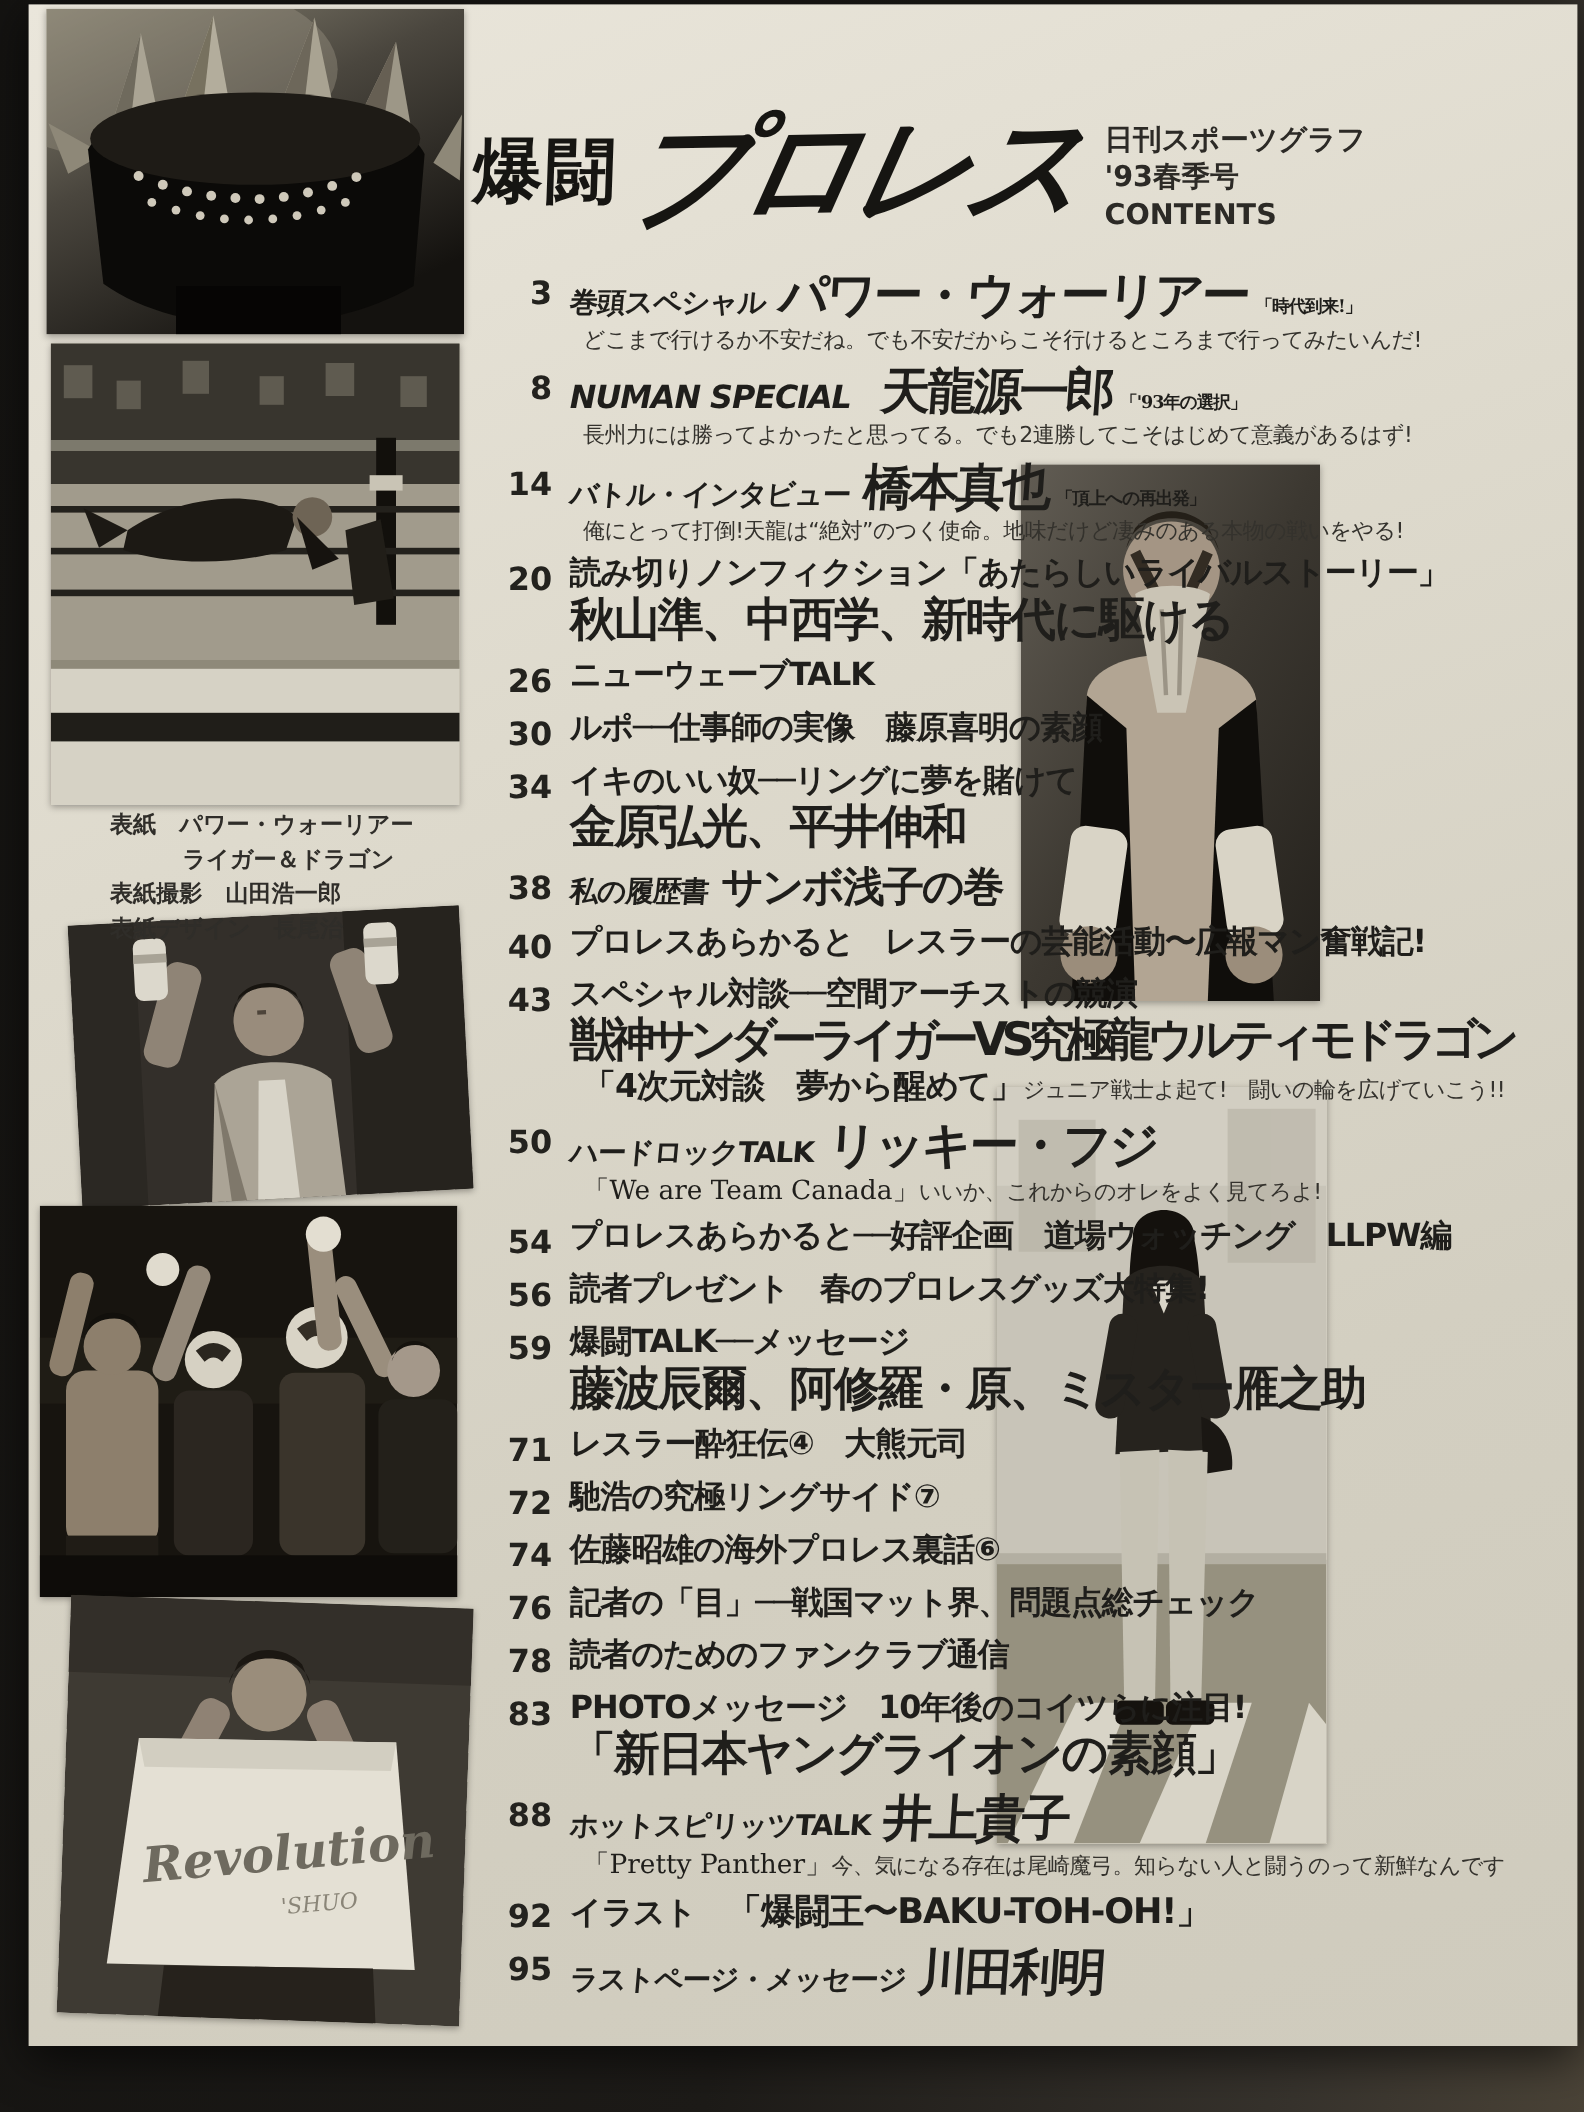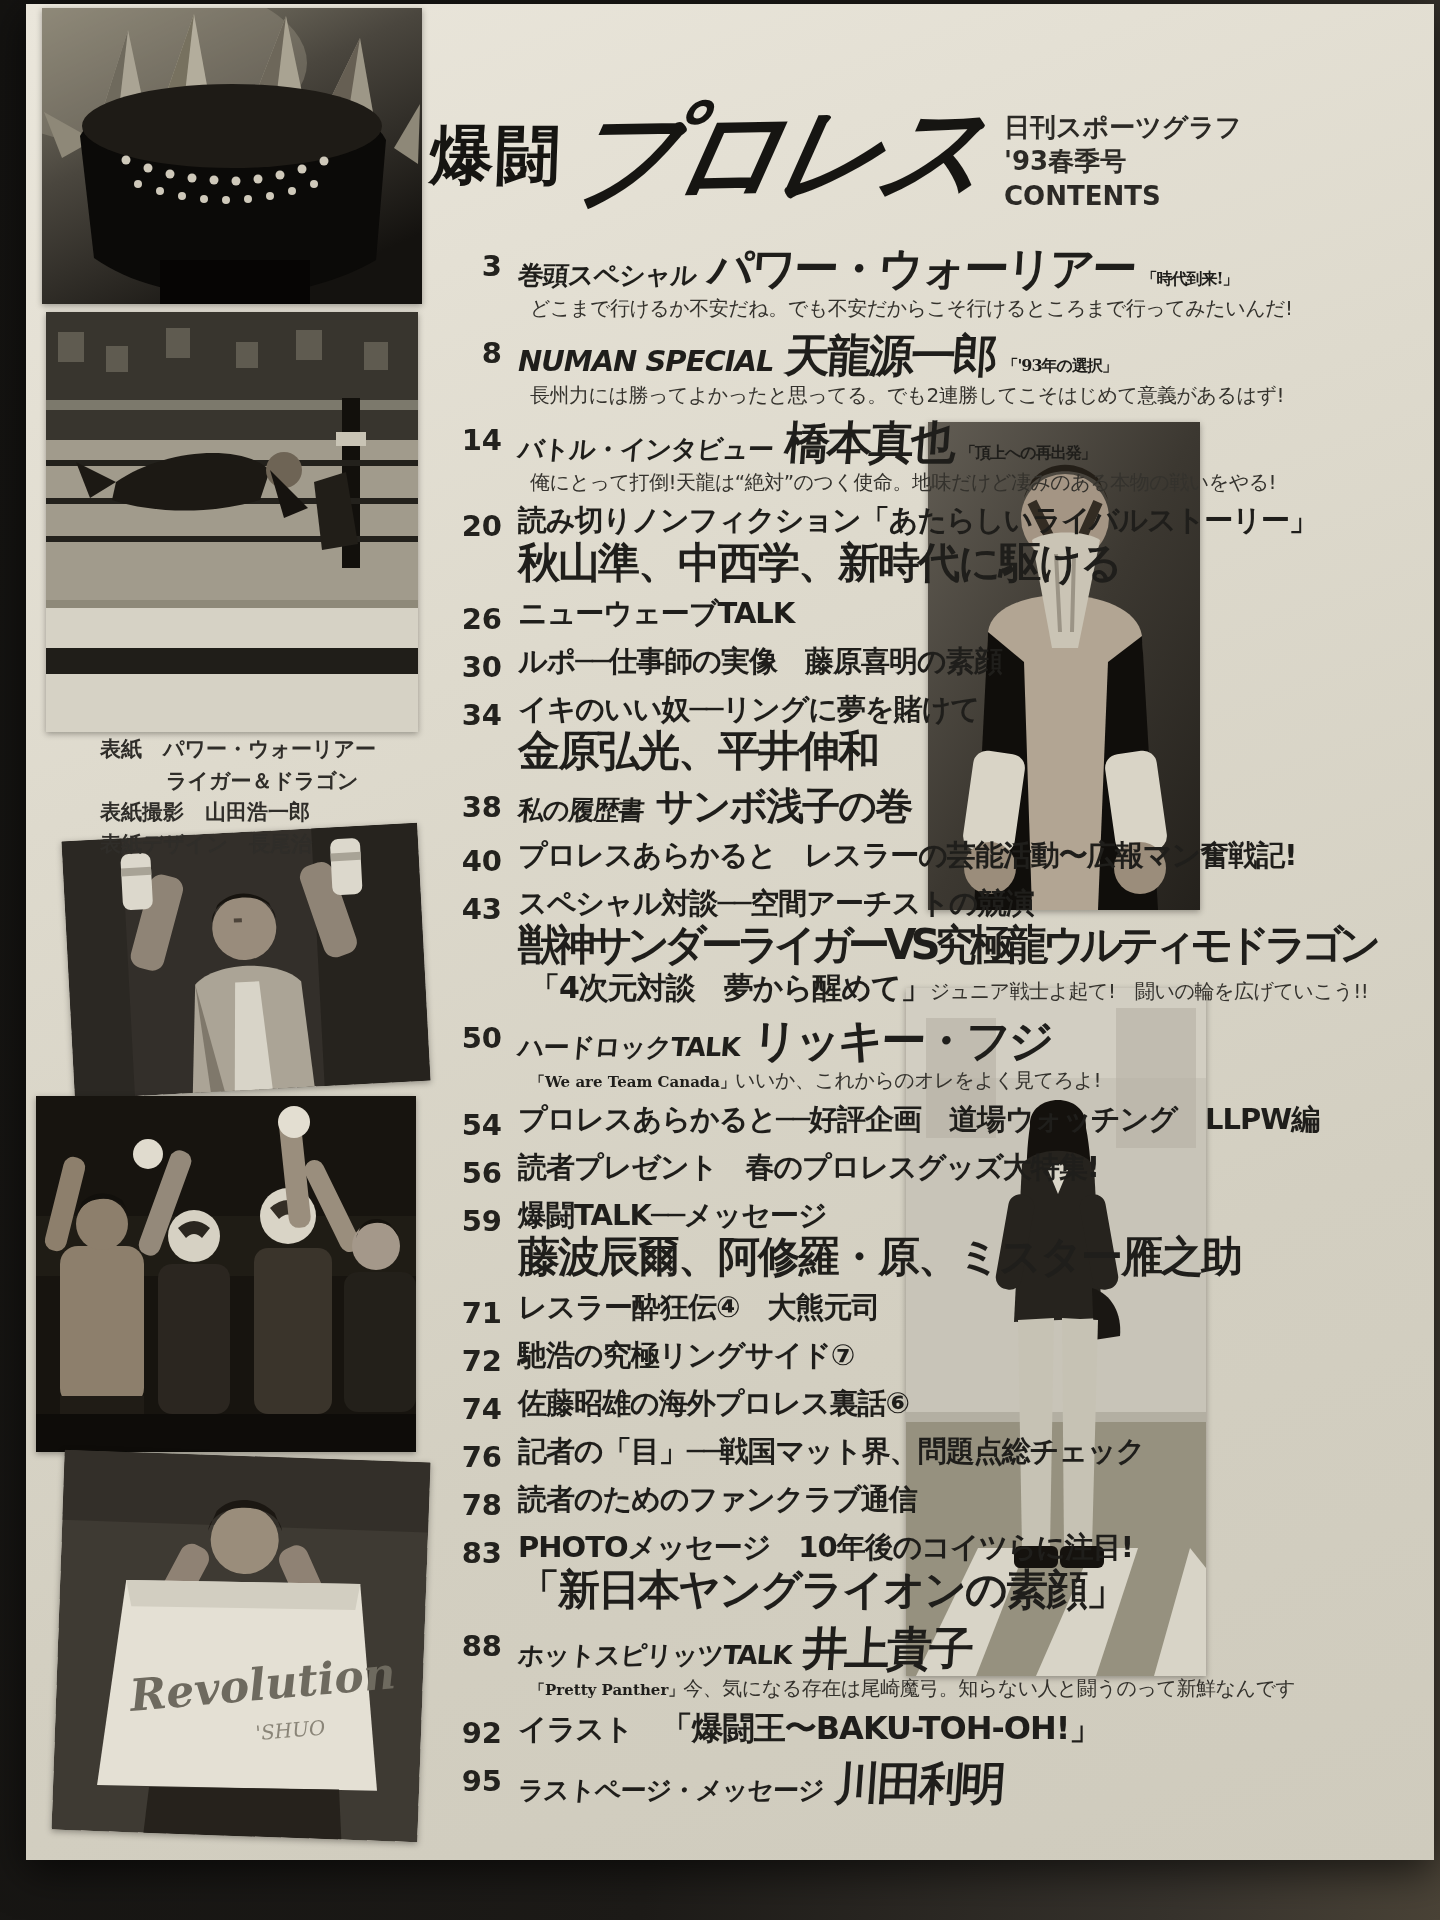--- a/index.html
+++ b/index.html
@@ -24,31 +24,31 @@
   
   .credits{position:absolute;left:74px;top:730px;z-index:2;font-size:21px;font-weight:600;line-height:1.5;color:#2f2d29;letter-spacing:0;}
   .credits .indent{padding-left:66px;}
   
   .toc{position:absolute;left:428px;top:238px;width:744px;z-index:2;}
   .entry{display:grid;grid-template-columns:64px 1fr;margin-bottom:7px;}
   .entry .num{font-size:29px;font-weight:700;text-align:right;padding:7px 16px 0 0;color:#23221e;}
   .row{line-height:1.12;margin:2px 0;white-space:nowrap;}
   .row.sub{margin-left:12px;margin-top:3px;}
   .sp-k{font-size:26px;font-weight:700;letter-spacing:-1px;margin-right:12px;display:inline-block;transform:skewX(-5deg);}
-  .sp-kl{font-size:29px;font-weight:800;font-style:italic;margin-right:12px;letter-spacing:-1px;}
+  .sp-kl{font-size:29px;font-weight:800;font-style:italic;margin-right:28px;letter-spacing:-1px;}
   .sp-t{font-size:45px;font-weight:900;letter-spacing:-3px;display:inline-block;transform:skewX(-4deg);}
   .sp-q{font-family:"DejaVu Serif","Liberation Serif",serif;font-size:16px;font-weight:700;margin-left:7px;letter-spacing:-1px;}
   .sp-p{font-size:29px;font-weight:700;letter-spacing:-1px;}
   .sp-t2{font-size:42px;font-weight:900;letter-spacing:-2px;}
   .sp-t2c{font-size:42px;font-weight:900;letter-spacing:-6px;}
   .sp-tm{font-size:38px;font-weight:900;letter-spacing:-2px;}
   .sp-m{font-size:30px;font-weight:800;letter-spacing:-1px;}
   .sp-m2{font-size:32px;font-weight:800;letter-spacing:-1px;}
   .sp-s{font-size:20px;font-weight:500;color:#34322d;letter-spacing:-0.5px;}
-  .sp-sq{font-family:"DejaVu Serif","Liberation Serif",serif;font-size:15px;font-weight:700;}
+  .sp-sq{font-family:"DejaVu Serif","Liberation Serif",serif;font-size:24px;font-weight:400;}
 </style>
 </head>
 <body>
 
 <div class="paper">
 
   <div class="logo">
     <span class="l1">爆闘</span>
     <span class="l2">プロレス</span>
   </div>

